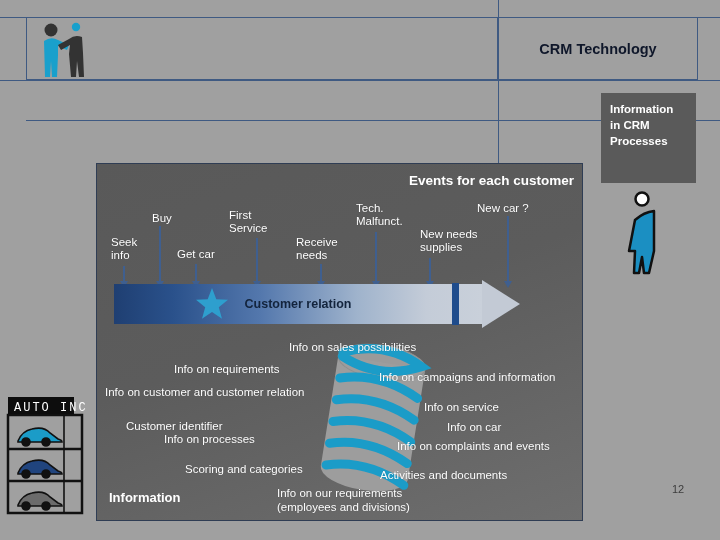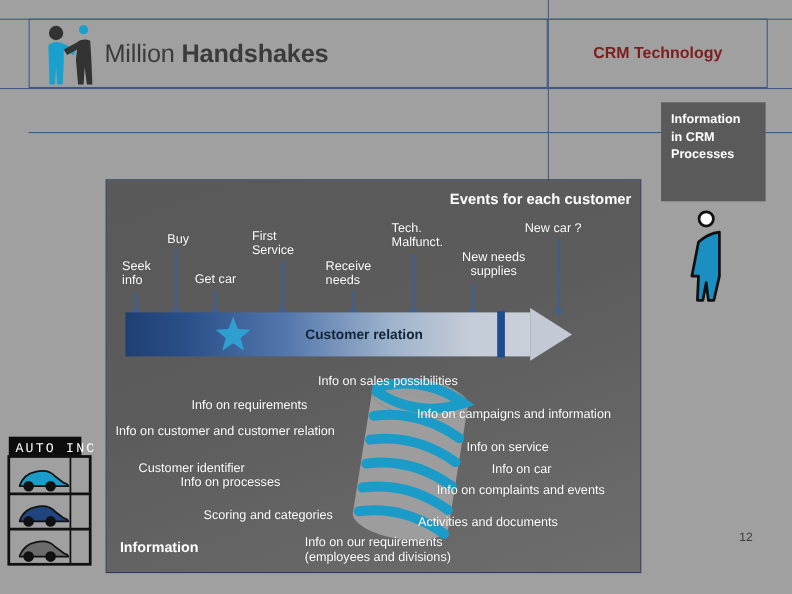--- a/index.html
+++ b/index.html
@@ -25,21 +25,21 @@
     margin-left:-2px;
   }
   .logo-word b{font-weight:bold;}
   .logo-word span.light{font-weight:normal;}
 
   .crm-box{
     position:absolute;left:498px;top:17px;width:200px;height:63px;
     border:1px solid #3f5a82;box-sizing:border-box;
     display:flex;align-items:center;justify-content:center;
   }
-  .crm-box span{font-size:14.5px;font-weight:bold;color:#7f1d1d;}
+  .crm-box span{font-size:14.5px;font-weight:bold;color:#0f172a;}
 
   .infobox{
     position:absolute;left:601px;top:93px;width:95px;height:90px;
     background:#5a5a5a;
     color:#ffffff;font-size:11.5px;font-weight:bold;line-height:16px;
     padding:8px 0 0 9px;box-sizing:border-box;
   }
 
   
   .panel{
@@ -74,21 +74,21 @@
   .band-head{
     position:absolute;left:368px;top:-4px;width:0;height:0;
     border-top:24px solid transparent;border-bottom:24px solid transparent;
     border-left:38px solid #c3cad5;
   }
   .band-star{position:absolute;left:80px;top:2px;width:36px;height:36px;}
   .band-bar{position:absolute;left:338px;top:-1px;width:7px;height:42px;background:#1f4c8c;}
   .band-text{
     position:absolute;left:0;top:0;width:368px;height:40px;
     display:flex;align-items:center;justify-content:center;
-    font-size:12.5px;font-weight:bold;color:#13243d;padding-left:33px;
+    font-size:12.5px;font-weight:bold;color:#13243d;
   }
 
   
   .info-label{
     position:absolute;color:#ffffff;font-size:11.5px;line-height:14px;
     white-space:pre;text-shadow:0 0 1px rgba(0,0,0,.3);
   }
   .info-head{
     position:absolute;color:#ffffff;font-size:13px;font-weight:bold;
   }
@@ -111,23 +111,20 @@
 <div class="rule-v" style="left:498px;top:80px;height:100px;"></div>
 
 <div class="logo-box">
   <div class="logo-mark">
     <svg viewBox="0 0 62 56" width="62" height="56" aria-hidden="true">
       <circle cx="16" cy="9" r="6.5" fill="#333333"></circle>
       <circle cx="41" cy="6" r="4.2" fill="#19a0cc"></circle>
       <path d="M9 20 q7-5 14-1 l11 5 -2 5 -9-4 0 9 -1 22 -5 0 -1-16 -1 16 -5 0 z" fill="#19a0cc"></path>
       <path d="M47 16 q-7-3 -13 2 l-11 6 3 5 9-5 -1 9 2 23 5 0 1-16 2 16 5 0 -1-24 z" fill="#333333"></path>
     </svg>
-  </div>
-  <div class="logo-word">
-    <span class="light">Million </span><b>Handshakes</b>
   </div>
 </div>
 
 <div class="crm-box">
   <span>CRM Technology</span>
 </div>
 
 <div class="infobox">
   <div>Information</div>
   <div>in CRM</div>
@@ -148,21 +145,21 @@
       <div class="ev-arrow" style="left: 98px; top: 100px; height: 18px;"></div>
       <div class="ev-label" style="left: 132px; top: 45px;">First
 Service</div>
       <div class="ev-arrow" style="left: 159px; top: 74px; height: 44px;"></div>
       <div class="ev-label" style="left: 199px; top: 72px;">Receive
 needs</div>
       <div class="ev-arrow" style="left: 223px; top: 100px; height: 18px;"></div>
       <div class="ev-label" style="left: 259px; top: 38px;">Tech.
 Malfunct.</div>
       <div class="ev-arrow" style="left: 278px; top: 68px; height: 50px;"></div>
-      <div class="ev-label" style="left: 323px; top: 64px; text-align: center;">New needs
+      <div class="ev-label" style="left: 323px; top: 64px;">New needs
 supplies</div>
       <div class="ev-arrow" style="left: 332px; top: 94px; height: 24px;"></div>
       <div class="ev-label" style="left: 380px; top: 38px;">New car ?</div>
       <div class="ev-arrow" style="left: 410px; top: 52px; height: 66px;"></div>
     </div>
 
   <div class="band-wrap">
     <div class="band"></div>
     <div class="band-head"></div>
     <div class="band-star">

